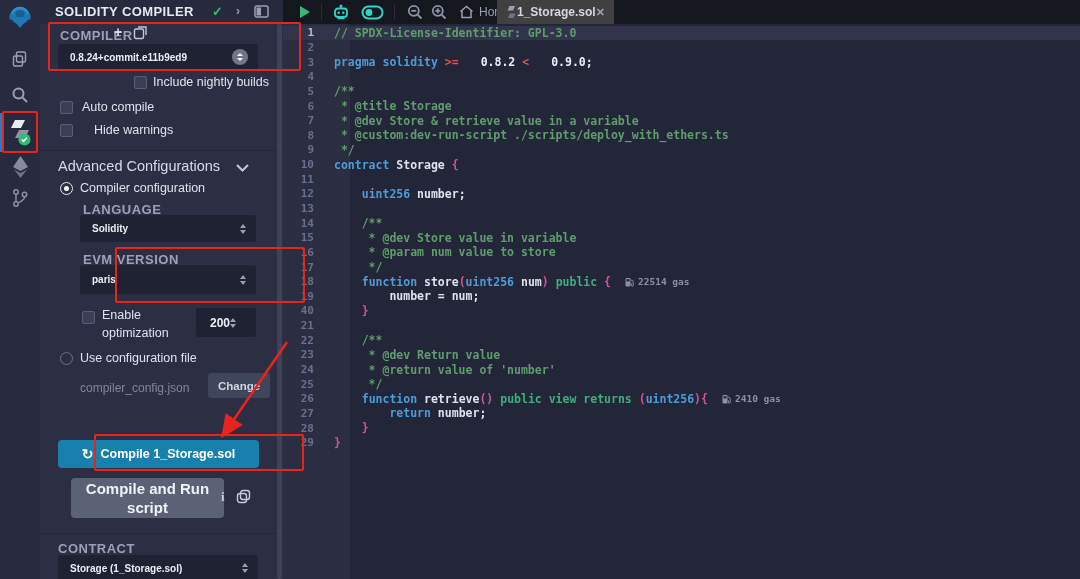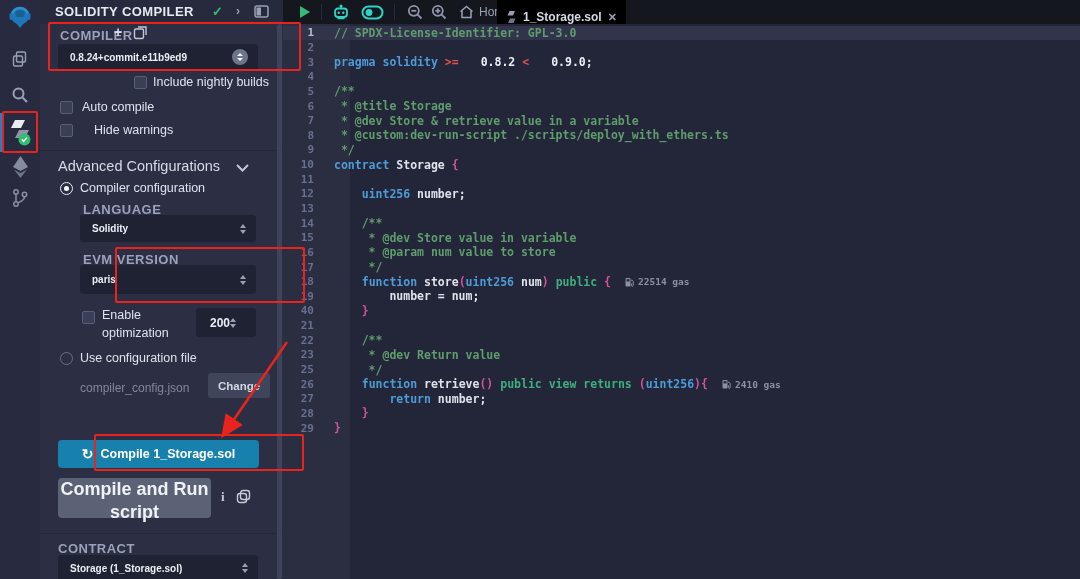--- a/index.html
+++ b/index.html
@@ -29,33 +29,33 @@
   .stepper-circle .tri-up { border-bottom-color:#fff; border-left-width:3px; border-right-width:3px; border-bottom-width:3.5px; }
   .stepper-circle .tri-dn { border-top-color:#fff; border-left-width:3px; border-right-width:3px; border-top-width:3.5px; }
   .cb { position:absolute; width:13px; height:13px; background:#3a3f55; border:1px solid #585e77; border-radius:2px; }
   .radio { position:absolute; width:13px; height:13px; border-radius:50%; }
   .radio.on  { border:1.5px solid #e8eaf2; }
   .radio.on::after { content:""; position:absolute; left:2.5px; top:2.5px; width:5px; height:5px; border-radius:50%; background:#fff; }
   .radio.off { border:1.5px solid #6a7088; }
   .divider { position:absolute; left:0; width:243px; height:1px; background:#24263a; }
   .scroll-strip { position:absolute; right:1px; top:24px; width:5px; height:555px; background:#3e4359; border-radius:3px; }
   .btn-compile { position:absolute; left:18px; top:440px; width:201px; height:28px; border:none; border-radius:4px; background:#1780ad; color:#fff; font-family:inherit; font-size:12.5px; font-weight:bold; display:flex; align-items:center; justify-content:center; gap:7px; }
-  .btn-run { position:absolute; left:18px; top:478px; width:153px; height:40px; border:none; border-radius:4px; background:#5b6276; color:#f0f2f7; font-family:inherit; font-size:18px; font-weight:bold; line-height:1.3; text-align:center; }
+  .btn-run { position:absolute; left:31px; top:478px; width:153px; height:40px; border:none; border-radius:4px; background:#5b6276; color:#f0f2f7; font-family:inherit; font-size:15px; font-weight:bold; line-height:1.3; text-align:center; }
   .btn-change { position:absolute; left:168px; top:373px; height:25px; padding:0 10px; border:none; border-radius:3px; background:#3f455a; color:#d2d6e2; font-family:inherit; font-size:11.5px; font-weight:bold; }
   .refresh-glyph { font-size:14px; font-weight:bold; line-height:1; }
   .num-input { position:absolute; left:156px; top:308px; width:60px; height:29px; background:#1f2233; border-radius:3px; color:#eceef5; font-size:12px; font-weight:bold; display:flex; align-items:center; padding:0 8px 0 14px; }
 
   
   .editor-region { position:absolute; left:283px; top:0; width:797px; height:579px; background:#232538; }
   .top-bar { position:absolute; left:0; top:0; width:797px; height:24px; background:#15171f; display:flex; align-items:center; }
   .tb-item { display:flex; align-items:center; justify-content:center; }
   .vsep { width:1px; height:16px; background:#272b3b; }
   .play-tri { width:0; height:0; border-top:6px solid transparent; border-bottom:6px solid transparent; border-left:10px solid #35b878; }
   .home-lbl { font-size:12px; color:#9aa0b4; margin-left:5px; }
-  .tab { position:absolute; left:214px; top:0; height:24px; padding:0 9px; background:#000000; display:flex; align-items:flex-end; gap:6px; }
+  .tab { position:absolute; left:214px; top:0; height:24px; padding:0 9px; background:#404040; display:flex; align-items:center; }
   .tab-lbl { font-size:12px; font-weight:bold; color:#d4d8e3; }
   .tab-x { color:#9aa0b4; font-size:11px; font-weight:bold; }
 
   .editor { position:absolute; left:0; top:24px; width:797px; height:555px; background:#232538; padding-top:1.5px; }
   .gutter-bg { position:absolute; left:0; top:0; width:67px; height:555px; background:#2b2d40; }
   .code-line { position:relative; height:14.65px; display:flex; align-items:center; font-family:"DejaVu Sans Mono", monospace; font-size:11.5px; font-weight:600; white-space:pre; }
   .code-line.active { background:#31344a; }
   .ln { display:inline-block; width:49px; padding-right:18px; text-align:right; color:#687090; font-size:11px; flex:none; }
   .code-line.active .ln { color:#b8bed2; }
   .code { margin-left:2px; }
@@ -306,20 +306,21 @@
           <div class="code-line"><span class="ln">18</span><span class="code"><span class="tk-w">    </span><span class="tk-k">function</span><span class="tk-w"> store</span><span class="tk-p">(</span><span class="tk-k">uint256</span><span class="tk-w"> num</span><span class="tk-p">)</span><span class="tk-w"> </span><span class="tk-g">public</span><span class="tk-w"> </span><span class="tk-p">{</span></span><span class="gas-badge"><svg width="9" height="10" viewBox="0 0 9 10">
                 <rect x="0.5" y="1" width="5" height="8.5" rx="1" fill="#8b90a3"></rect>
                 <rect x="1.5" y="2.2" width="3" height="2.2" fill="#232538"></rect>
                 <path d="M6 3.2 h1.2 l1 1.2 v4 a0.9 0.9 0 0 1 -1.8 0 v-2" fill="none" stroke="#8b90a3" stroke-width="1"></path>
               </svg><span>22514 gas</span></span></div>
           <div class="code-line"><span class="ln">19</span><span class="code"><span class="tk-w">        number = num;</span></span></div>
           <div class="code-line"><span class="ln">40</span><span class="code"><span class="tk-w">    </span><span class="tk-p">}</span></span></div>
           <div class="code-line"><span class="ln">21</span><span class="code"></span></div>
           <div class="code-line"><span class="ln">22</span><span class="code"><span class="tk-c">    /**</span></span></div>
           <div class="code-line"><span class="ln">23</span><span class="code"><span class="tk-c">     * @dev Return value</span></span></div>
+          <div class="code-line"><span class="ln">24</span><span class="code"><span class="tk-c">     * @return value of 'number'</span></span></div>
           <div class="code-line"><span class="ln">25</span><span class="code"><span class="tk-c">     */</span></span></div>
           <div class="code-line"><span class="ln">26</span><span class="code"><span class="tk-w">    </span><span class="tk-k">function</span><span class="tk-w"> retrieve</span><span class="tk-p">()</span><span class="tk-w"> </span><span class="tk-g">public view returns</span><span class="tk-w"> </span><span class="tk-p">(</span><span class="tk-k">uint256</span><span class="tk-p">){</span></span><span class="gas-badge"><svg width="9" height="10" viewBox="0 0 9 10">
                 <rect x="0.5" y="1" width="5" height="8.5" rx="1" fill="#8b90a3"></rect>
                 <rect x="1.5" y="2.2" width="3" height="2.2" fill="#232538"></rect>
                 <path d="M6 3.2 h1.2 l1 1.2 v4 a0.9 0.9 0 0 1 -1.8 0 v-2" fill="none" stroke="#8b90a3" stroke-width="1"></path>
               </svg><span>2410 gas</span></span></div>
           <div class="code-line"><span class="ln">27</span><span class="code"><span class="tk-w">        </span><span class="tk-k">return</span><span class="tk-w"> number;</span></span></div>
           <div class="code-line"><span class="ln">28</span><span class="code"><span class="tk-w">    </span><span class="tk-p">}</span></span></div>
           <div class="code-line"><span class="ln">29</span><span class="code"><span class="tk-p">}</span></span></div>
         </div>

